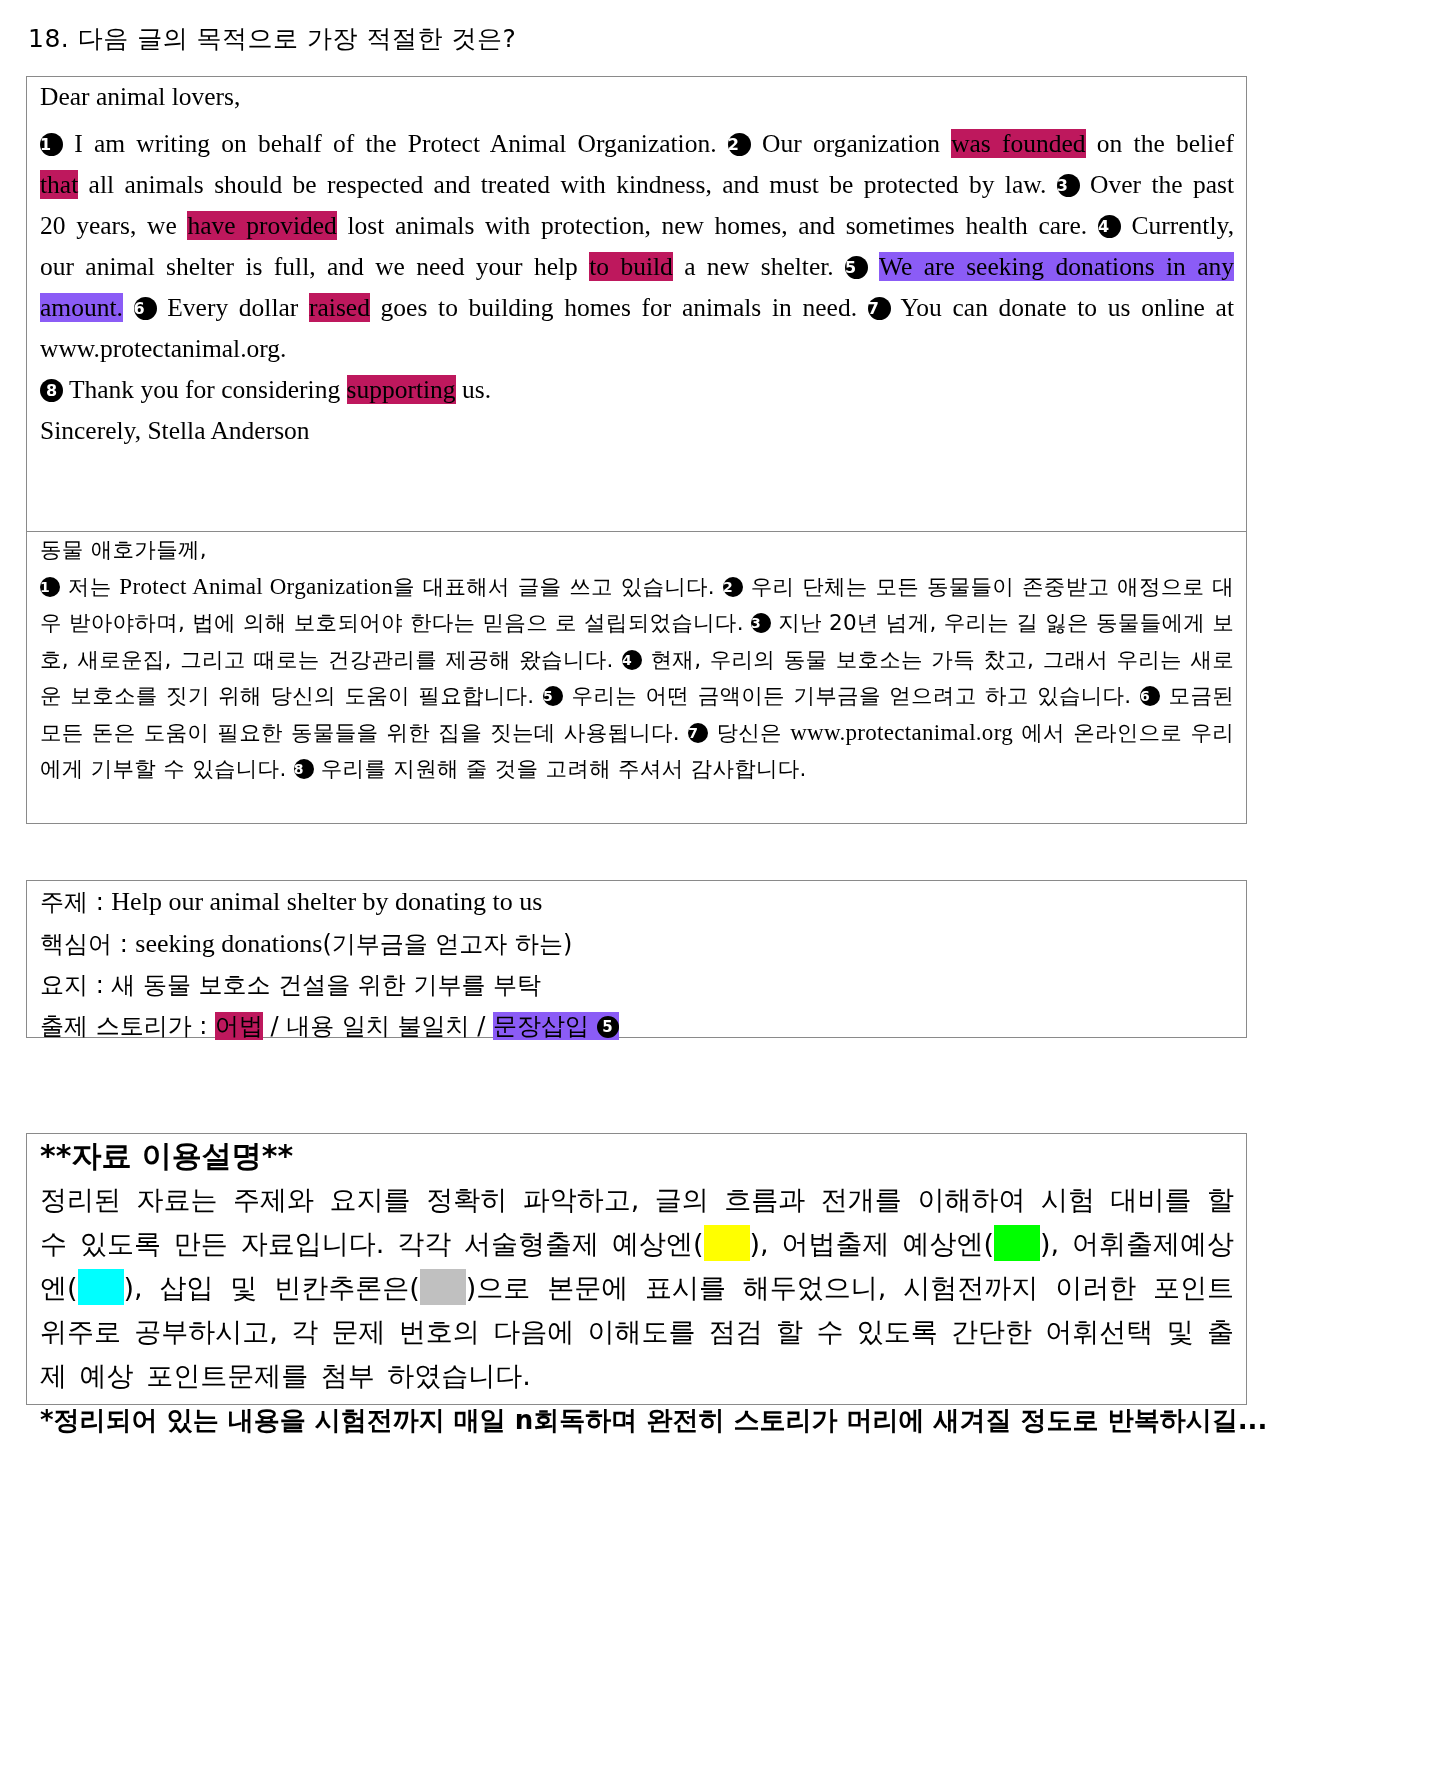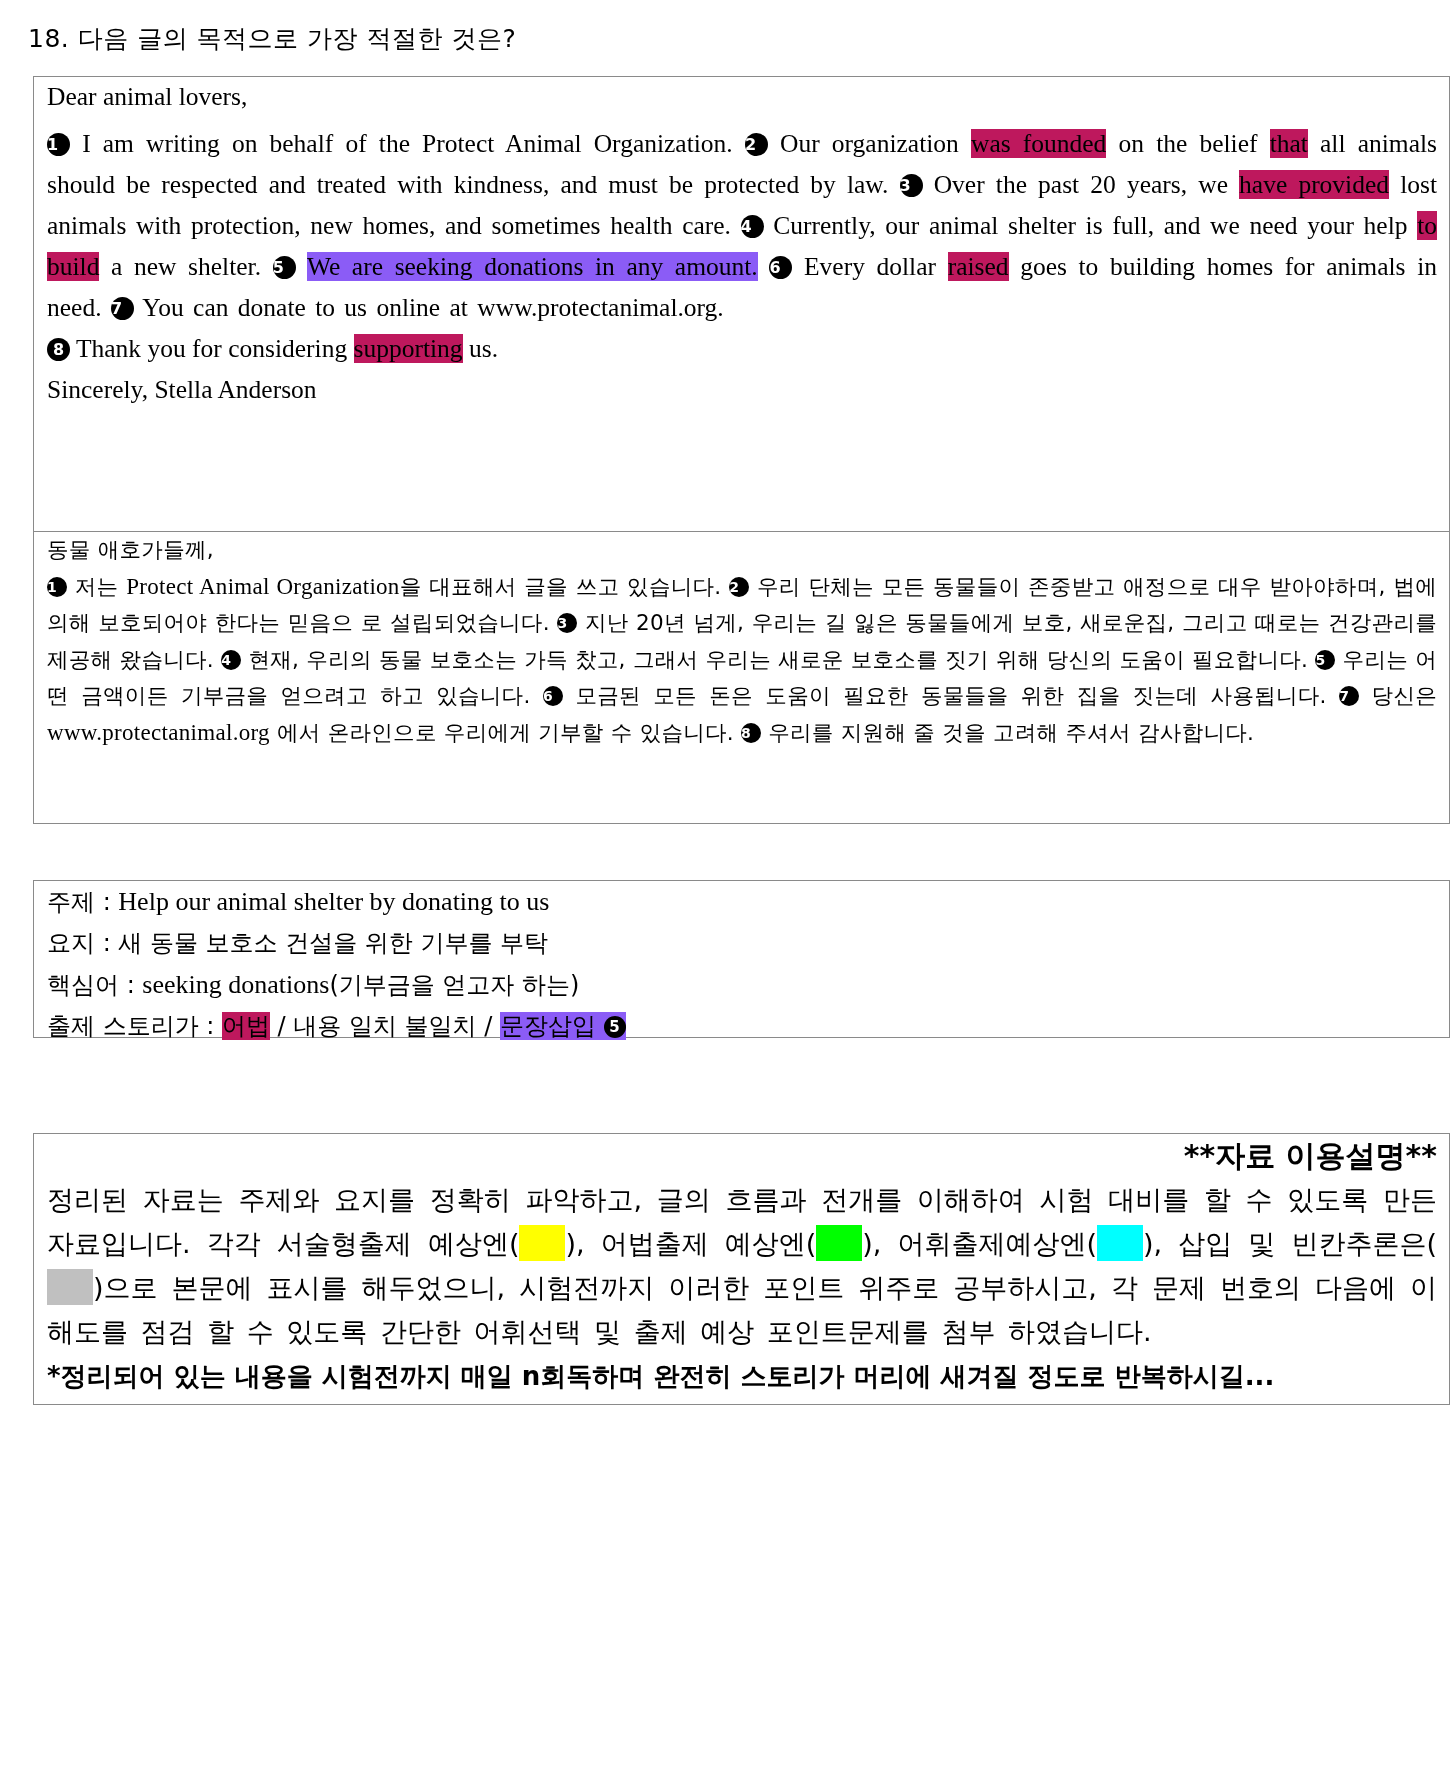--- a/index.html
+++ b/index.html
@@ -4,21 +4,21 @@
 <style>
   html, body { margin:0; padding:0; background:#ffffff; }
   body { width:1452px; height:1776px; position:relative; overflow:hidden; color:#000; }
 
   .question-title {
     position:absolute; left:28px; top:22px;
     font-family:"DejaVu Sans","Liberation Sans",sans-serif;
     font-size:25px; letter-spacing:0.5px;
   }
 
-  .box { position:absolute; left:33px; width:1417px; border:1.5px solid #8a8a8a; box-sizing:border-box; }
+  .box { position:absolute; left:26px; width:1221px; border:1.5px solid #8a8a8a; box-sizing:border-box; }
 
   
   .passage-box { top:76px; height:456px; }
   .passage { padding:0 12px 0 13px; font-family:"Liberation Serif","DejaVu Serif",serif; font-size:25.5px; line-height:41px; }
   .passage .greeting { margin-top:-1px; }
   .passage .body { text-align:justify; text-align-last:left; margin-top:6px; word-spacing:3px; }
 
   .hl-green { background:#be185d; }
   .hl-gray { background:#8b5cf6; }
   .num { font-family:"DejaVu Sans",sans-serif; font-weight:bold; display:inline-block;
@@ -33,21 +33,21 @@
 
   
   .summary-box { top:880px; height:158px; }
   .summary { padding:0 12px 0 13px; font-family:"DejaVu Sans","Liberation Sans",sans-serif; font-size:24px; line-height:41px; }
   .summary .en { font-family:"Liberation Serif","DejaVu Serif",serif; font-size:26px; }
   .summary .num { width:22px; height:22px; font-size:15px; line-height:22px; }
 
   
   .guide-box { top:1133px; height:272px; }
   .guide { padding:0 12px 0 13px; font-family:"DejaVu Sans","Liberation Sans",sans-serif; font-size:27px; line-height:44px; }
-  .guide .title { text-align:right; font-weight:bold; font-size:30px; line-height:44px; margin-top:0px; }
+  .guide .title { text-align:left; font-weight:bold; font-size:30px; line-height:44px; margin-top:0px; }
   .guide .body { text-align:justify; text-align-last:left; word-spacing:4px; }
   .guide .note { font-weight:bold; font-size:26px; white-space:nowrap; }
   .swatch { display:inline-block; width:46px; height:36px; vertical-align:-8px; }
   .sw-yellow { background:#ffff00; }
   .sw-green { background:#00ff00; }
   .sw-cyan { background:#00ffff; }
   .sw-gray { background:#c0c0c0; }
 </style>
 </head>
 <body>
@@ -78,24 +78,24 @@
     </div>
   </div>
 </div>
 
 <div class="box summary-box">
   <div class="summary">
     <div>
       <span>주제 : </span><span class="en">Help our animal shelter by donating to us</span>
     </div>
     <div>
-      <span>요지 : </span><span>새 동물 보호소 건설을 위한 기부를 부탁</span>
+      <span>핵심어 : </span><span class="en">seeking donations</span><span>(기부금을 얻고자 하는)</span>
     </div>
     <div>
-      <span>핵심어 : </span><span class="en">seeking donations</span><span>(기부금을 얻고자 하는)</span>
+      <span>요지 : </span><span>새 동물 보호소 건설을 위한 기부를 부탁</span>
     </div>
     <div>
       <span>출제 스토리가 : </span><span class="hl-green">어법</span><span> / 내용 일치 불일치 / </span><span class="hl-gray"><span>문장삽입 </span><span class="num">5</span></span>
     </div>
   </div>
 </div>
 
 <div class="box guide-box">
   <div class="guide">
     <div class="title">**자료 이용설명**</div>

